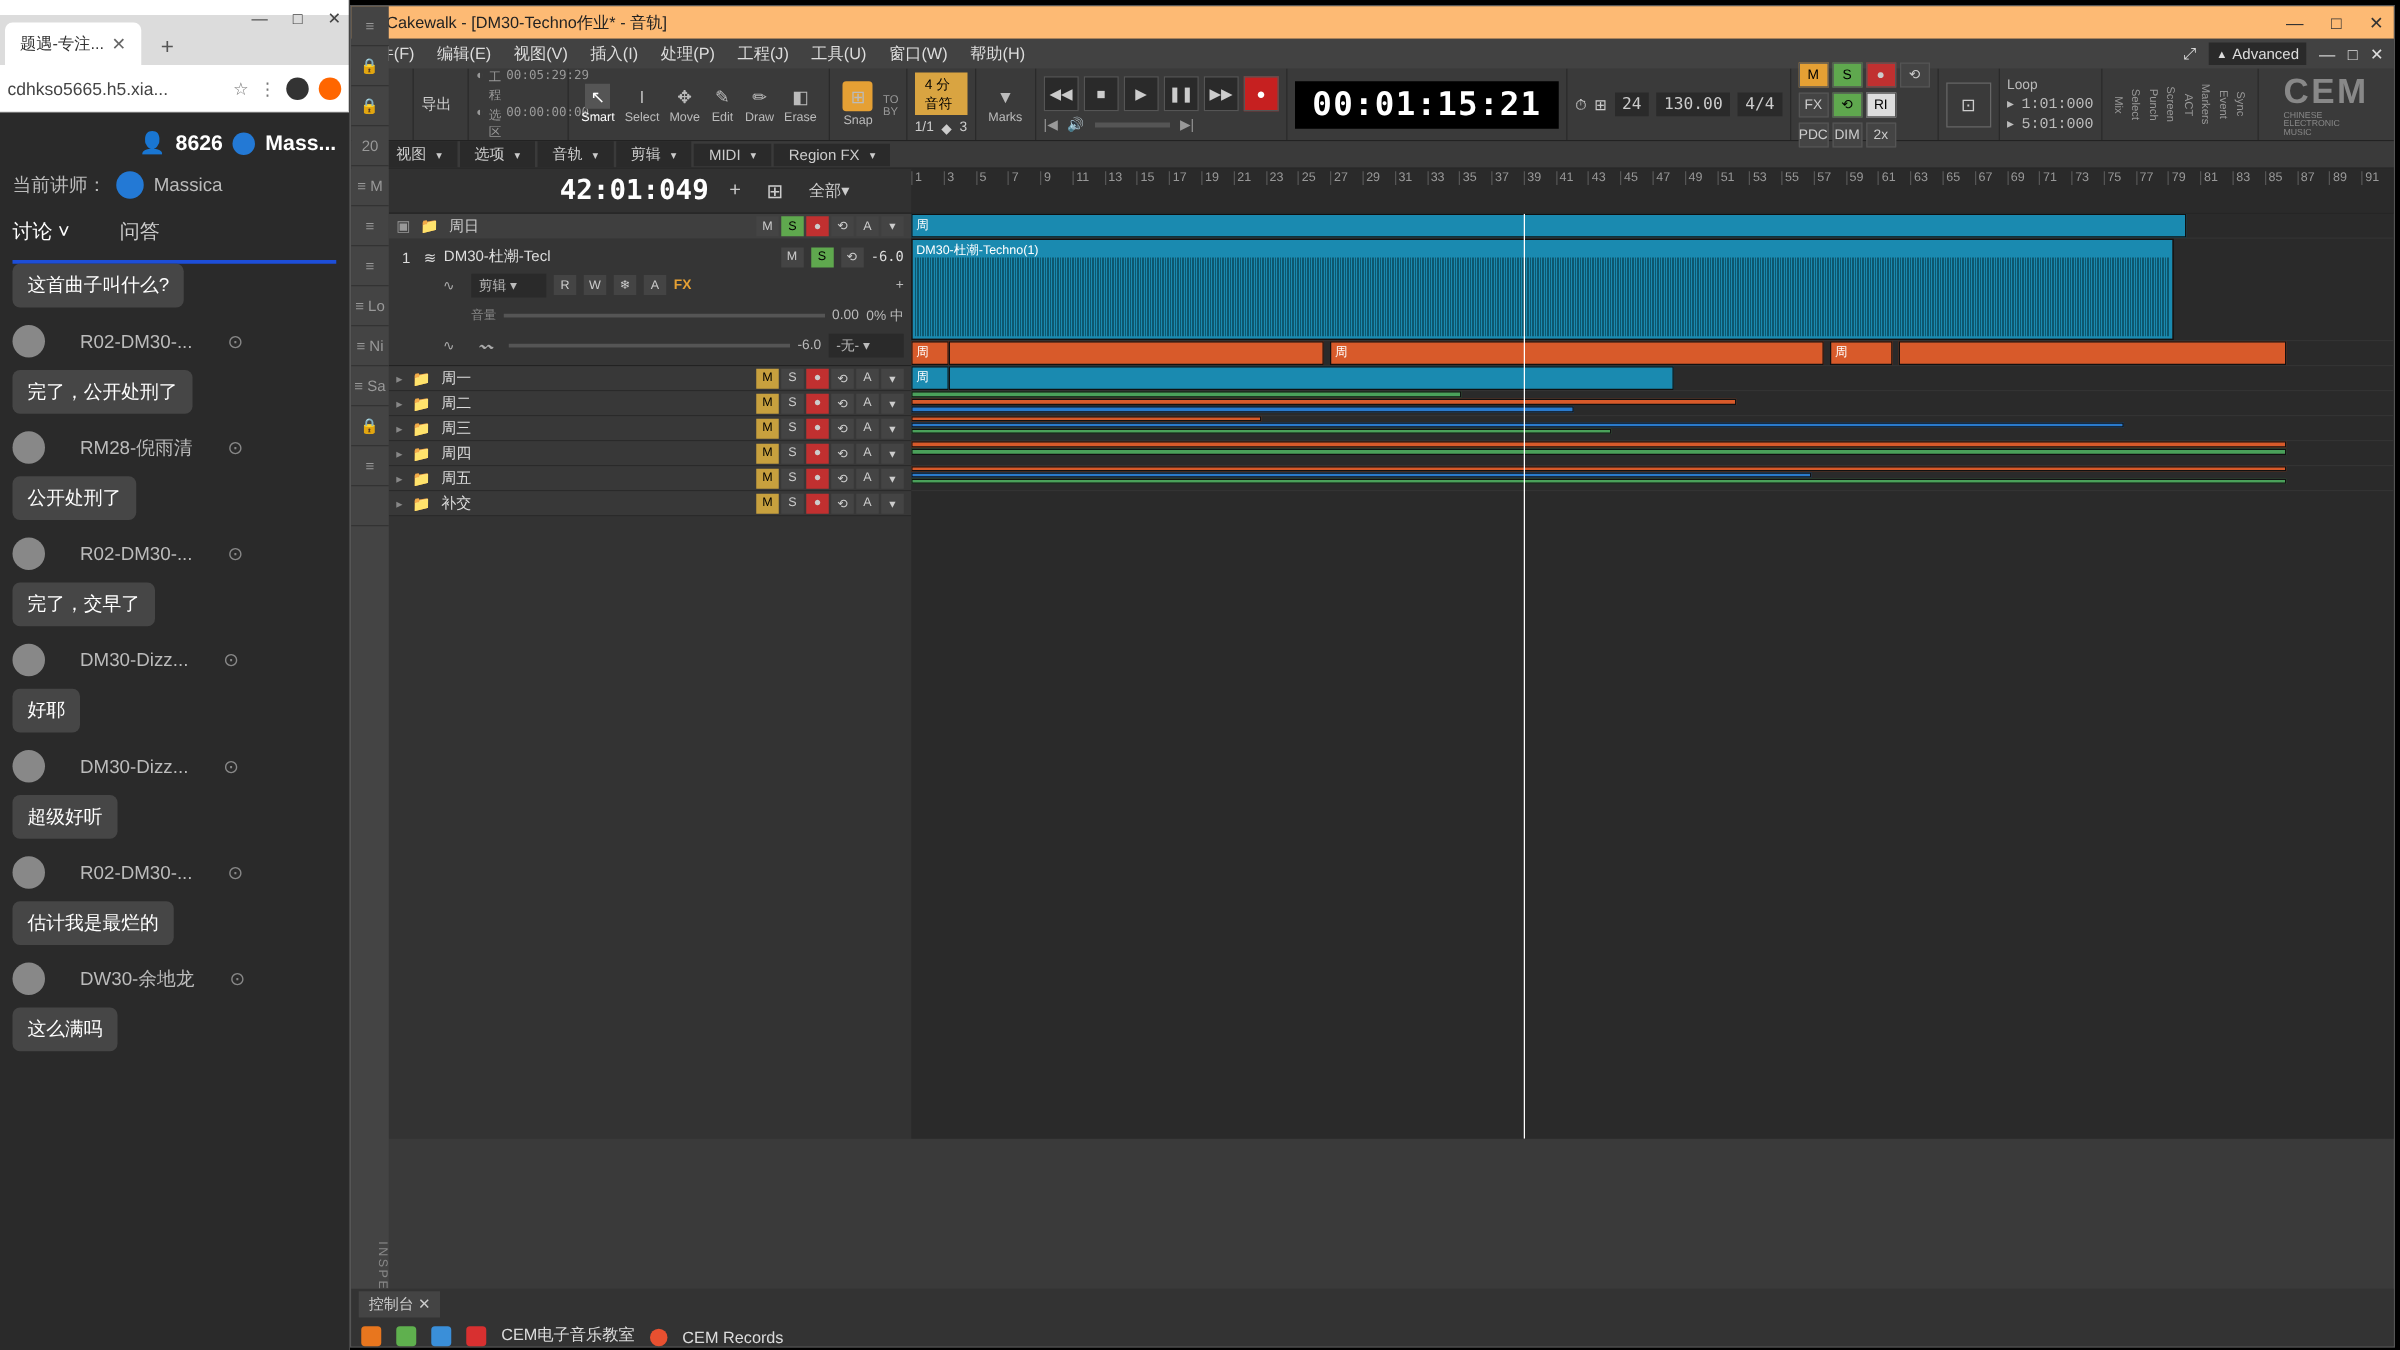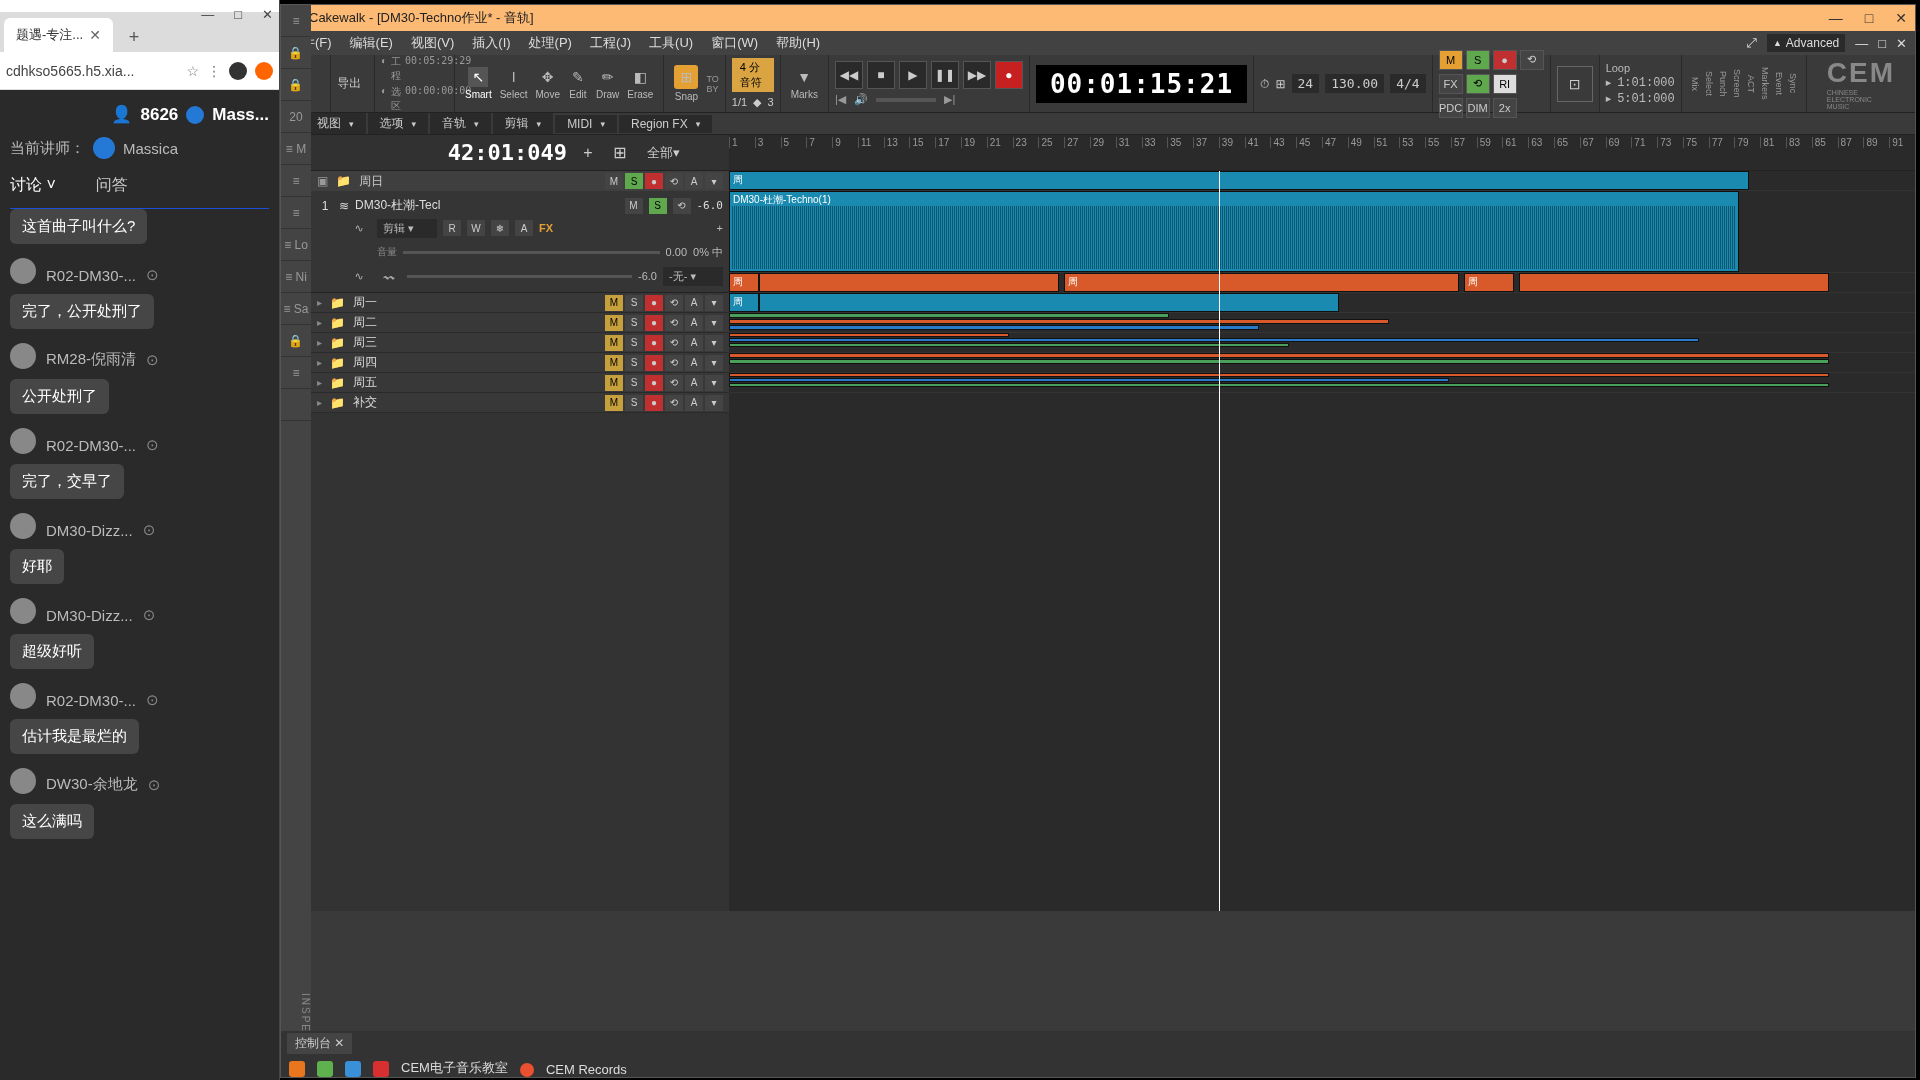--- a/index.html
+++ b/index.html
@@ -18,24 +18,24 @@
 .addrbar .url{flex:1;overflow:hidden;white-space:nowrap}
 .addrbar .ext{width:18px;height:18px;border-radius:50%;background:#333}
 .addrbar .ext.o{background:#f60}
 .addrbar .star{color:#777}
 
 .chat{background:#2a2a2a;padding:10px;height:calc(100% - 90px);overflow:hidden;font-size:15px;color:#ccc}
 .chat-top{display:flex;justify-content:flex-end;align-items:center;gap:8px;padding:4px 0;font-size:17px;color:#fff;font-weight:bold}
 .chat-top .ico{width:18px;height:18px;border-radius:50%;background:#2379d5}
 .lecturer{display:flex;align-items:center;gap:8px;padding:8px 0;font-size:15px;color:#bbb}
 .lecturer .ico{width:22px;height:22px;border-radius:50%;background:#2379d5}
-.chat-tabs{display:flex;gap:40px;padding:8px 0 12px;border-bottom:1px solid #1d4ed8;font-size:16px}
+.chat-tabs{display:flex;gap:40px;padding:8px 0 12px;border-bottom:3px solid #1d4ed8;font-size:16px}
 .chat-tabs .t{color:#ccc}
 .chat-tabs .t.active{color:#fff}
-.msg{display:flex;align-items:flex-end;gap:10px;padding:10px 0}
+.msg{display:flex;align-items:center;gap:28px;padding:10px 0}
 .msg .av{width:26px;height:26px;border-radius:50%;background:#888;flex-shrink:0}
 .msg .name{color:#bbb;font-size:15px}
 .msg .arrow{color:#888}
 .bubble{display:inline-block;background:#464646;border-radius:6px;padding:8px 12px;color:#fff;font-size:15px;margin-bottom:4px}
 .chat-input{position:absolute;bottom:0;left:0;right:0;padding:8px 12px 14px;background:#2a2a2a}
 .chat-input .icons{display:flex;gap:12px;padding:6px 0}
 .chat-input .icons .i{width:18px;height:18px;background:#f5832b;border-radius:3px}
 .chat-input .icons .i.f{background:#555}
 .chat-input input{width:100%;background:transparent;border:none;color:#888;font-size:15px;padding:8px 0}
 .chat-input .send{position:absolute;right:0;bottom:14px;width:46px;height:36px;background:#2585e8;border-radius:6px 0 0 6px;color:#fff;font-size:15px;display:flex;align-items:center;justify-content:center}

